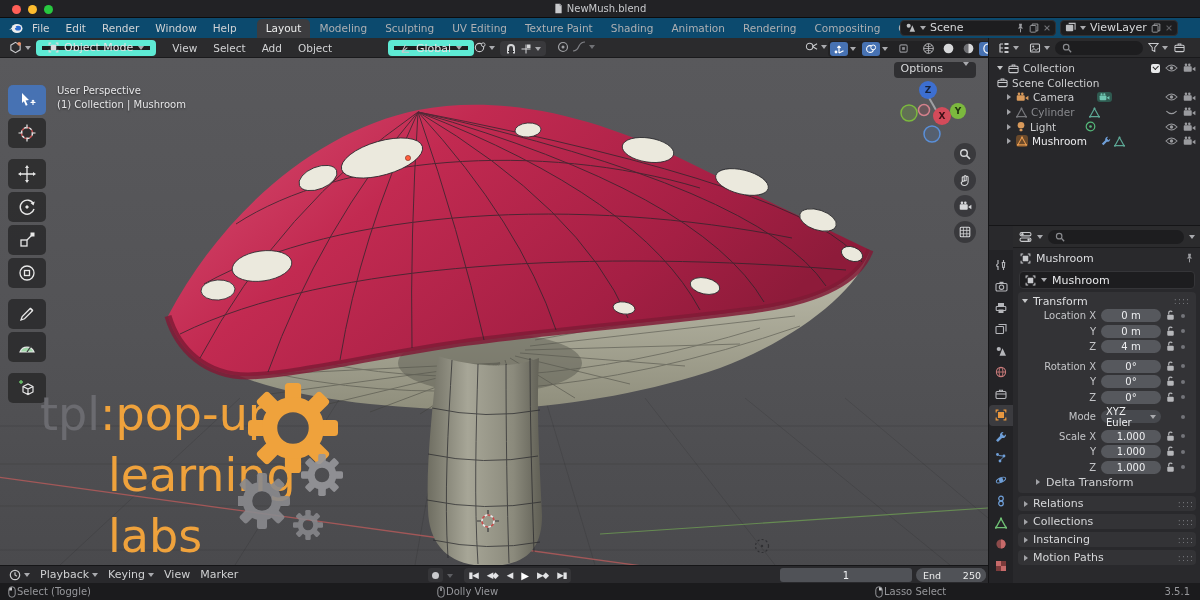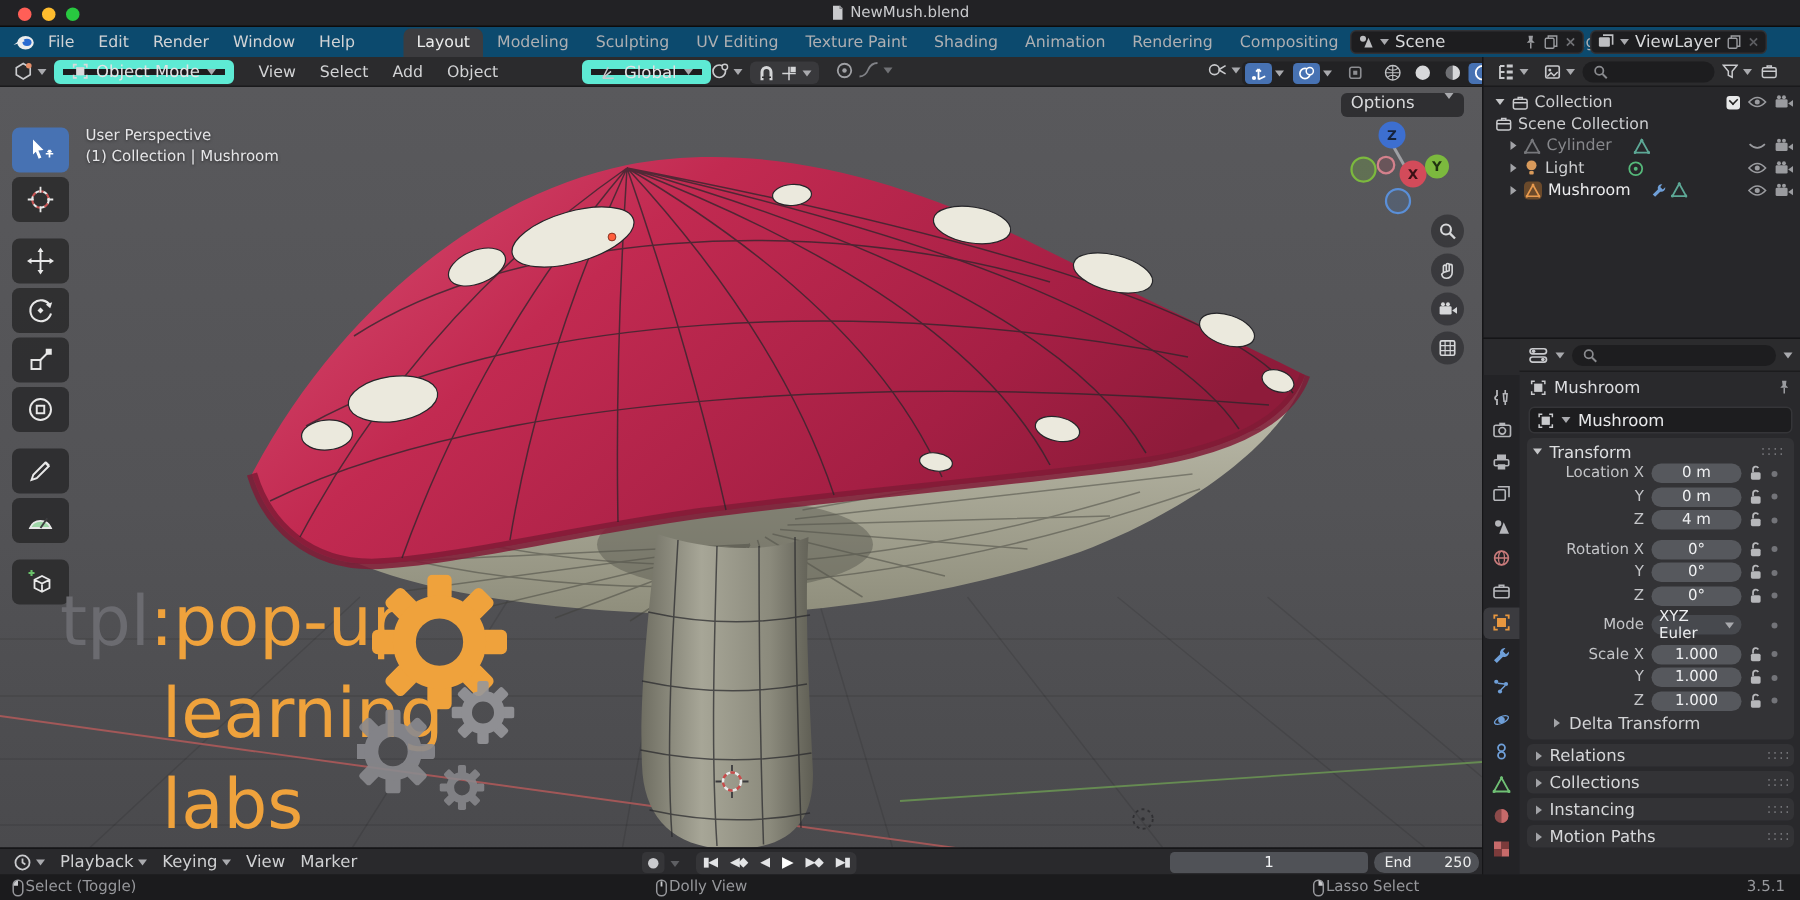--- a/index.html
+++ b/index.html
@@ -8,21 +8,21 @@
 .abs{position:absolute}
 
 #titlebar{left:0;top:0;width:1200px;height:18px;background:#222225;border-bottom:1px solid #0c0c0d;
   display:flex;align-items:center;justify-content:center;position:absolute}
 .tl{position:absolute;top:5px;width:9px;height:9px;border-radius:50%}
 #title{display:flex;align-items:center;gap:4px;color:#c9cacd;font-size:10px}
 
 #topbar{left:0;top:18px;width:1200px;height:20px;background:#0c4a6e;position:absolute;
   display:flex;align-items:center}
 .menu{padding:0 8px;color:#d2d3d5;font-size:10.5px}
-.tabs{display:flex;align-items:flex-end;height:20px;margin-left:24px}
+.tabs{display:flex;align-items:flex-end;height:20px;margin-left:12px}
 .tab{padding:3px 9px 4px;color:#aeafb2;font-size:10.5px;border-radius:5px 5px 0 0}
 .tab.active{background:#3c3c3f;color:#eceded}
 .widget{display:flex;align-items:center;gap:4px;background:#1d1d1f;border:1px solid #313134;
   border-radius:4px;height:16px;padding:0 4px;color:#d7d8da}
 
 #vheader{left:0;top:38px;width:988px;height:20px;background:#2b2b2d;position:absolute;
   display:flex;align-items:center;border-bottom:1px solid #1a1a1c}
 #oheader{left:988px;top:38px;width:212px;height:20px;background:#2b2b2d;position:absolute;
   display:flex;align-items:center;border-bottom:1px solid #1a1a1c;border-left:1px solid #151517}
 .hbtn{display:flex;align-items:center;gap:3px;padding:0 5px;color:#cfd0d2}
@@ -659,20 +659,44 @@
     <span style="margin-left:8px;display:flex">
         <svg width="11" height="11" color="#c9cacd">
           <use href="#boxi"></use>
         </svg>
       </span>
     <span class="lbl">Scene Collection</span>
   </div>
   <div class="orow">
     <span class="tri-r" style="margin-left:18px"></span>
     <span style="margin-left:5px;display:flex">
+        <svg width="13" height="10" color="#d99a5b">
+          <use href="#camr"></use>
+        </svg>
+      </span>
+    <span class="lbl">Camera</span>
+    <span class="oextra">
+        <span style="background:#2f5a50;border-radius:3px;padding:1px 2px;display:flex">
+          <svg width="11" height="8" color="#6fc7b2">
+            <use href="#camr"></use>
+          </svg>
+        </span>
+      </span>
+    <span class="oright">
+        <svg width="13" height="10" color="#9a9b9f">
+          <use href="#eye"></use>
+        </svg>
+      <svg width="13" height="10" color="#9a9b9f">
+          <use href="#camr"></use>
+        </svg>
+      </span>
+  </div>
+  <div class="orow">
+    <span class="tri-r" style="margin-left:18px"></span>
+    <span style="margin-left:5px;display:flex">
         <svg width="11" height="11" color="#76777b">
           <use href="#tri"></use>
         </svg>
       </span>
     <span class="lbl dim">Cylinder</span>
     <span class="oextra" style="left:100px">
         <svg width="11" height="11" color="#5da896">
           <use href="#tri"></use>
         </svg>
       </span>

